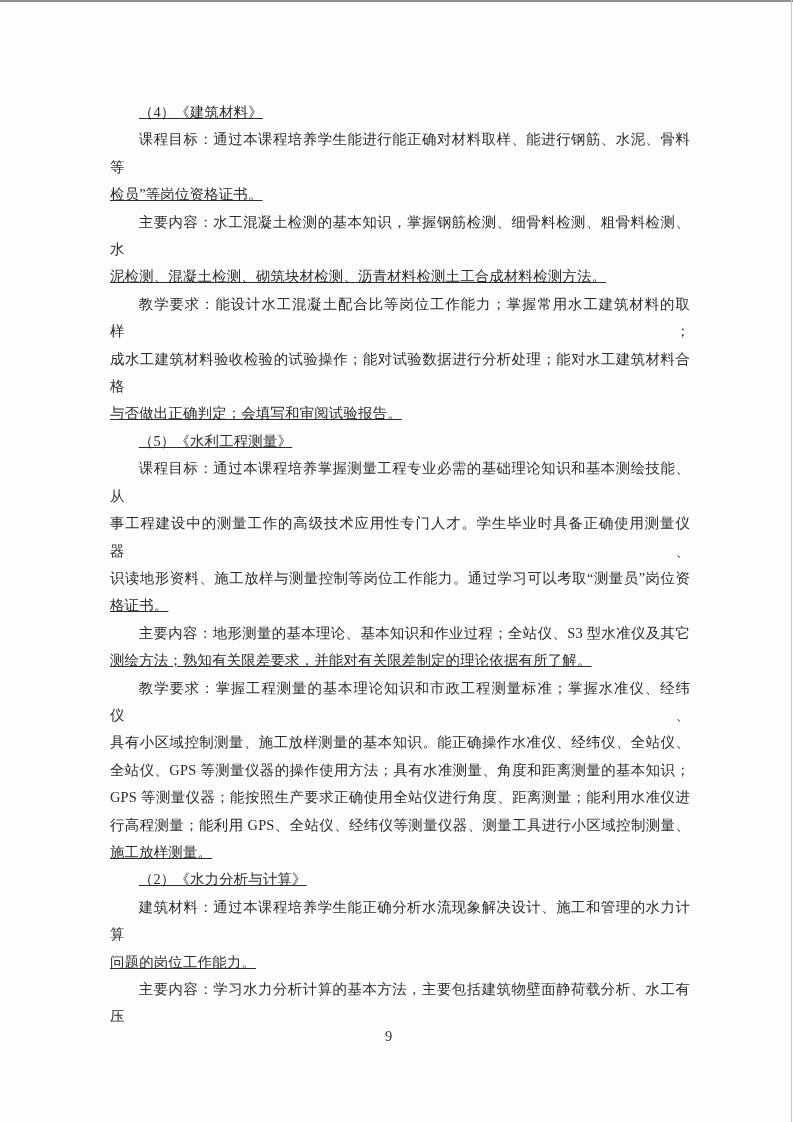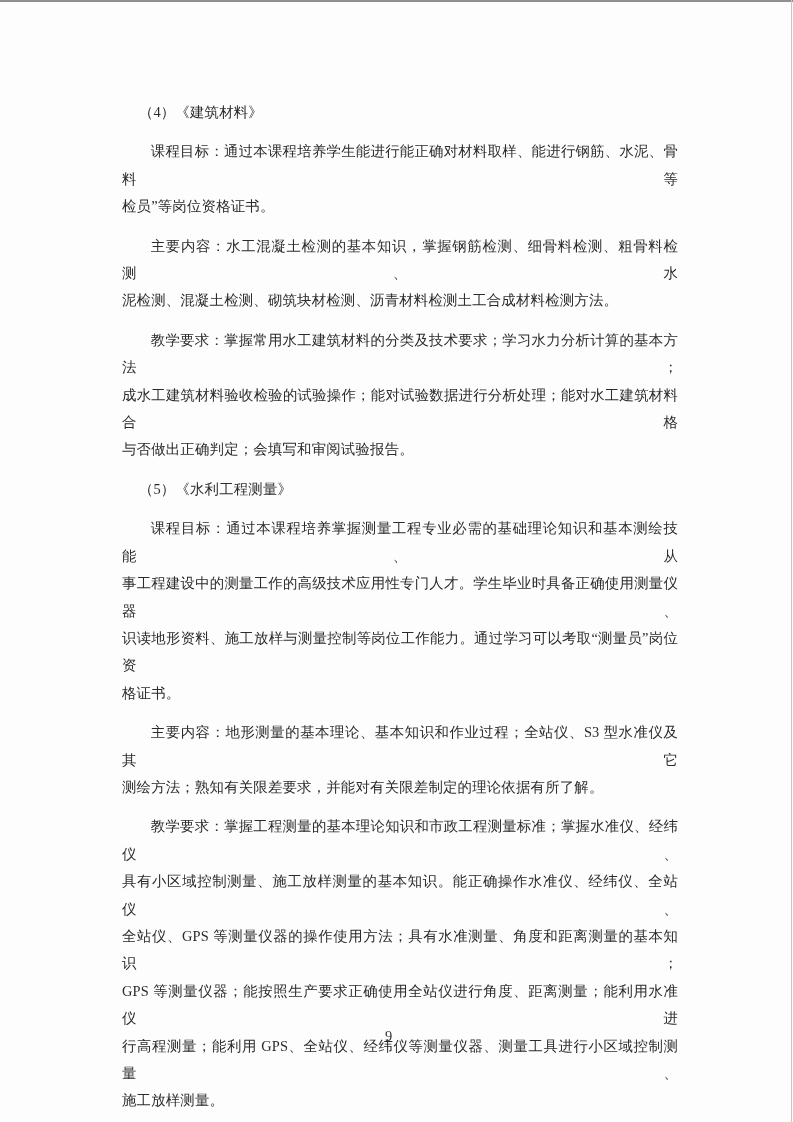--- a/index.html
+++ b/index.html
@@ -25,29 +25,29 @@
   .content {
     position: absolute;
     left: 110px;
     top: 99px;
     width: 580px;
     font-size: 14.4px;
     line-height: 27.4px;
     letter-spacing: 0.2px;
   }
   section { margin: 0; padding: 0; }
-  .para { margin: 12px; padding: 0; }
+  .para { margin: 0; padding: 0; }
   
   .ln {
     text-align: justify;
     text-align-last: justify;
     white-space: normal;
   }
   
-  .ln.end { text-align-last: left; }
+  .ln.end { text-align-last: left; text-decoration: underline; }
   
   .ln.ind { text-indent: 2em; }
   .page-number {
     position: absolute;
     top: 1026px;
     left: 0;
     width: 793px;
     text-align: center;
     transform: translateX(-8px);
     font-size: 14.5px;
@@ -67,21 +67,21 @@
     <div class="ln ind end">（4）《建筑材料》</div>
     <div class="para">
       <div class="ln ind">课程目标：通过本课程培养学生能进行能正确对材料取样、能进行钢筋、水泥、骨料等</div>
       <div class="ln end">检员”等岗位资格证书。</div>
     </div>
     <div class="para">
       <div class="ln ind">主要内容：水工混凝土检测的基本知识，掌握钢筋检测、细骨料检测、粗骨料检测、水</div>
       <div class="ln end">泥检测、混凝土检测、砌筑块材检测、沥青材料检测土工合成材料检测方法。</div>
     </div>
     <div class="para">
-      <div class="ln ind">教学要求：掌握常用水工建筑材料的分类及技术要求；学习水力分析计算的基本方法；</div>
+      <div class="ln ind">教学要求：能设计水工混凝土配合比等岗位工作能力；掌握常用水工建筑材料的取样；</div>
       <div class="ln">成水工建筑材料验收检验的试验操作；能对试验数据进行分析处理；能对水工建筑材料合格</div>
       <div class="ln end">与否做出正确判定；会填写和审阅试验报告。</div>
     </div>
   </section>
 
   <section>
     <div class="ln ind end">（5）《水利工程测量》</div>
     <div class="para">
       <div class="ln ind">课程目标：通过本课程培养掌握测量工程专业必需的基础理论知识和基本测绘技能、从</div>
       <div class="ln">事工程建设中的测量工作的高级技术应用性专门人才。学生毕业时具备正确使用测量仪器、</div>

